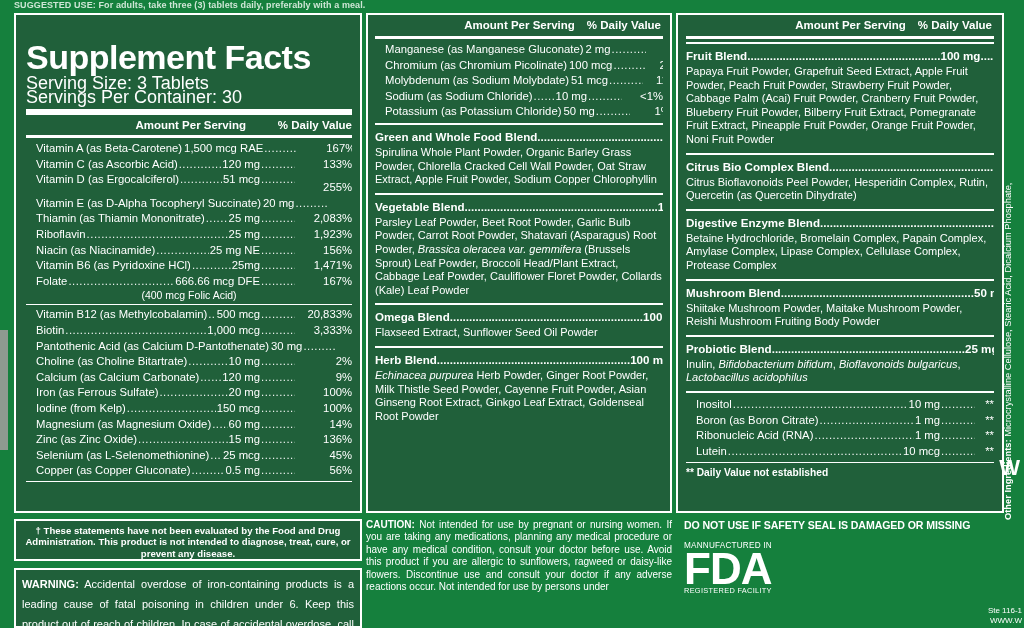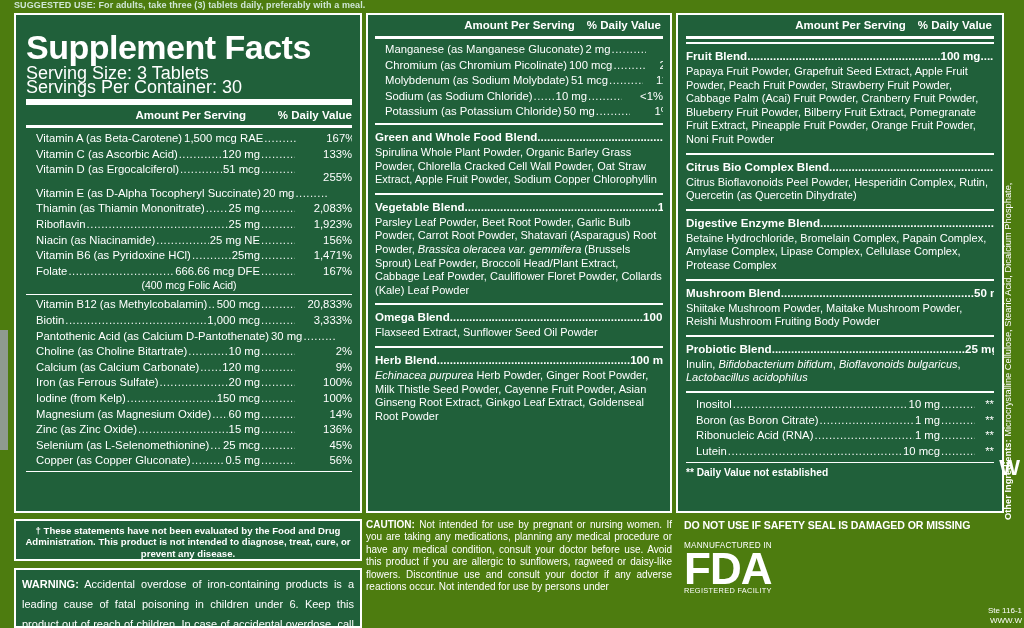--- a/index.html
+++ b/index.html
@@ -4,21 +4,21 @@
 <style>
   * { box-sizing: border-box; }
   html, body {
     margin: 0; padding: 0;
     background: #1f5c33;
     font-family: "Liberation Sans", sans-serif;
   }
   #page {
     position: relative;
     width: 1024px; height: 628px;
-    background: #4d7c0f;
+    background: #15803d;
     overflow: hidden;
     color: #ffffff;
   }
   
   .topcut {
     position: absolute; top: 0; left: 0; width: 1024px; height: 12px;
     overflow: hidden;
     font-size: 9px; font-weight: bold; color: #cfe6d6;
     padding-left: 14px; line-height: 10px;
     letter-spacing: .1px;
@@ -30,21 +30,21 @@
     background: #20603a;
   }
   
   #col1 { left: 14px; top: 13px; width: 348px; height: 500px; padding: 6px 8px 4px 10px; }
   .sf-title {
     font-family: "Liberation Sans", sans-serif;
     font-weight: bold;
     font-size: 34px;
     line-height: 36px;
     letter-spacing: -0.5px;
-    margin: 8px 0 1px 0;
+    margin: 18px 0 1px 0;
   }
   .sf-sub { font-size: 18px; font-weight: normal; line-height: 14px; }
   .rule-thick { border-bottom: 6px solid #ffffff; margin: 5px 0 4px 0; }
   .rule-med  { border-bottom: 3px solid #ffffff; margin: 3px 0 3px 0; }
   .rule-thin { border-bottom: 1px solid #ffffff; margin: 2px 0 2px 0; }
   .hdr-row {
     display: flex; justify-content: flex-end; align-items: flex-end;
     font-size: 11.5px; font-weight: bold; gap: 10px;
     padding-bottom: 1px;
   }

